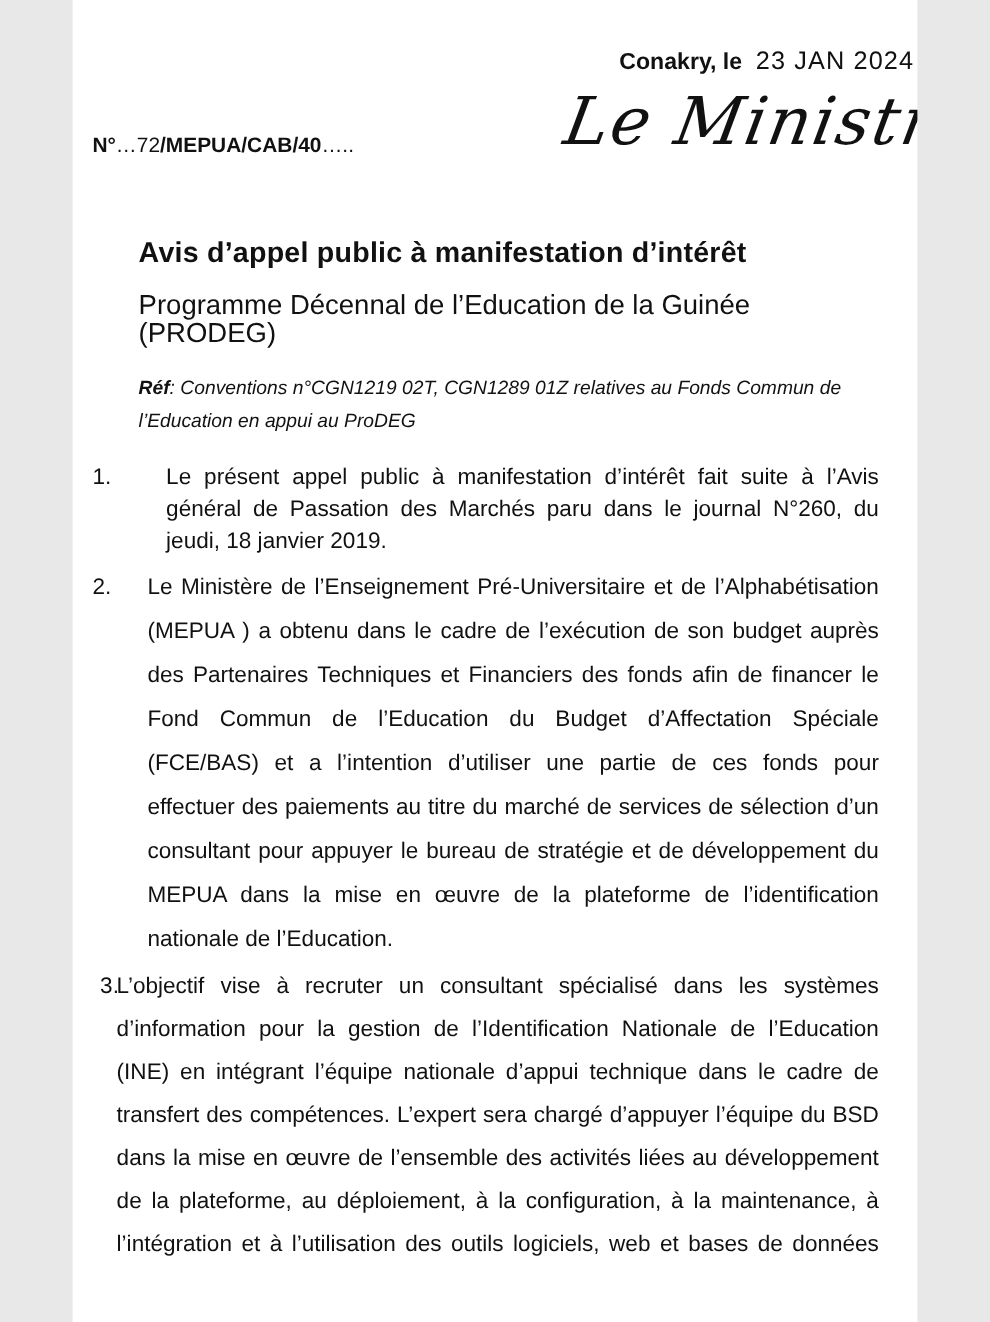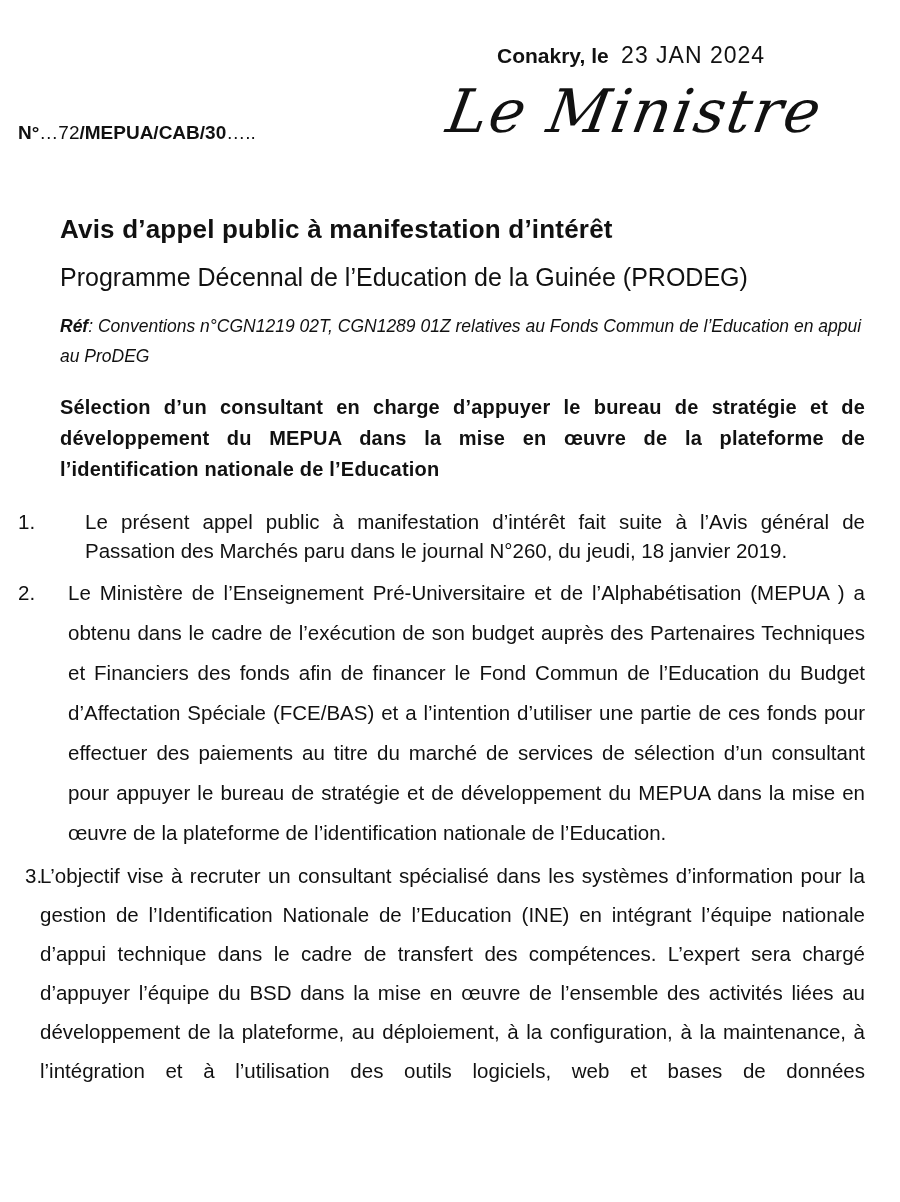--- a/index.html
+++ b/index.html
@@ -1,17 +1,17 @@
 <!DOCTYPE html>
 <html><head>
 <meta charset="utf-8">
 <style>
   html,body{margin:0;padding:0;background:#e8e8e8;}
   .page{
-    width:900px;height:1202px;margin:0 auto;background:#ffffff;color:#111;
+    width:768px;height:1202px;margin:0 auto;background:#ffffff;color:#111;
     position:relative;overflow:hidden;
     font-family:"Liberation Sans",sans-serif;
   }
   
   .header{position:relative;height:200px;}
   .date-line{position:absolute;left:497px;top:42px;white-space:nowrap;}
   .date-prefix{font-weight:700;font-size:21px;}
   .date-stamp{font-size:23px;letter-spacing:1px;margin-left:8px;}
   .ref-number{position:absolute;left:18px;top:122px;font-size:19px;white-space:nowrap;}
   .rn-bold{font-weight:700;}
@@ -45,35 +45,34 @@
 
 <div class="page">
 
   <div class="header">
     <div class="date-line">
       <span class="date-prefix">Conakry, le</span>
       <span class="date-stamp">23 JAN 2024</span>
     </div>
 
     <div class="ref-number">
-      <span class="rn-bold">N°</span><span>…72</span><span class="rn-bold">/MEPUA/CAB/30</span><span>…..</span>
+      <span class="rn-bold">N°</span><span>…72</span><span class="rn-bold">/MEPUA/CAB/40</span><span>…..</span>
     </div>
 
     <div class="minister">Le Ministre</div>
   </div>
 
   <div class="title">Avis d’appel public à manifestation d’intérêt</div>
 
   <div class="subtitle">Programme Décennal de l’Education de la Guinée (PRODEG)</div>
 
   <div class="reference">
     <span class="ref-label">Réf</span><span>: Conventions n°CGN1219 02T, CGN1289 01Z relatives au Fonds Commun de l’Education en appui au ProDEG</span>
   </div>
 
-  <div class="subject">Sélection d’un consultant en charge d’appuyer le bureau de stratégie et de développement du MEPUA dans la mise en œuvre de la plateforme de l’identification nationale de l’Education</div>
 
   <div class="item item-1">
     <span class="num">1.</span>
     <div class="text">Le présent appel public à manifestation d’intérêt fait suite à l’Avis général de Passation des Marchés paru dans le journal N°260, du jeudi, 18 janvier 2019.</div>
   </div>
 
   <div class="item item-2">
     <span class="num">2.</span>
     <div class="text">Le Ministère de l’Enseignement Pré-Universitaire et de l’Alphabétisation (MEPUA ) a obtenu dans le cadre de l’exécution de son budget auprès des Partenaires Techniques et Financiers des fonds afin de financer le Fond Commun de l’Education du Budget d’Affectation Spéciale (FCE/BAS) et a l’intention d’utiliser une partie de ces fonds pour effectuer des paiements au titre du marché de services de sélection d’un consultant pour appuyer le bureau de stratégie et de développement du MEPUA dans la mise en œuvre de la plateforme de l’identification nationale de l’Education.</div>
   </div>

